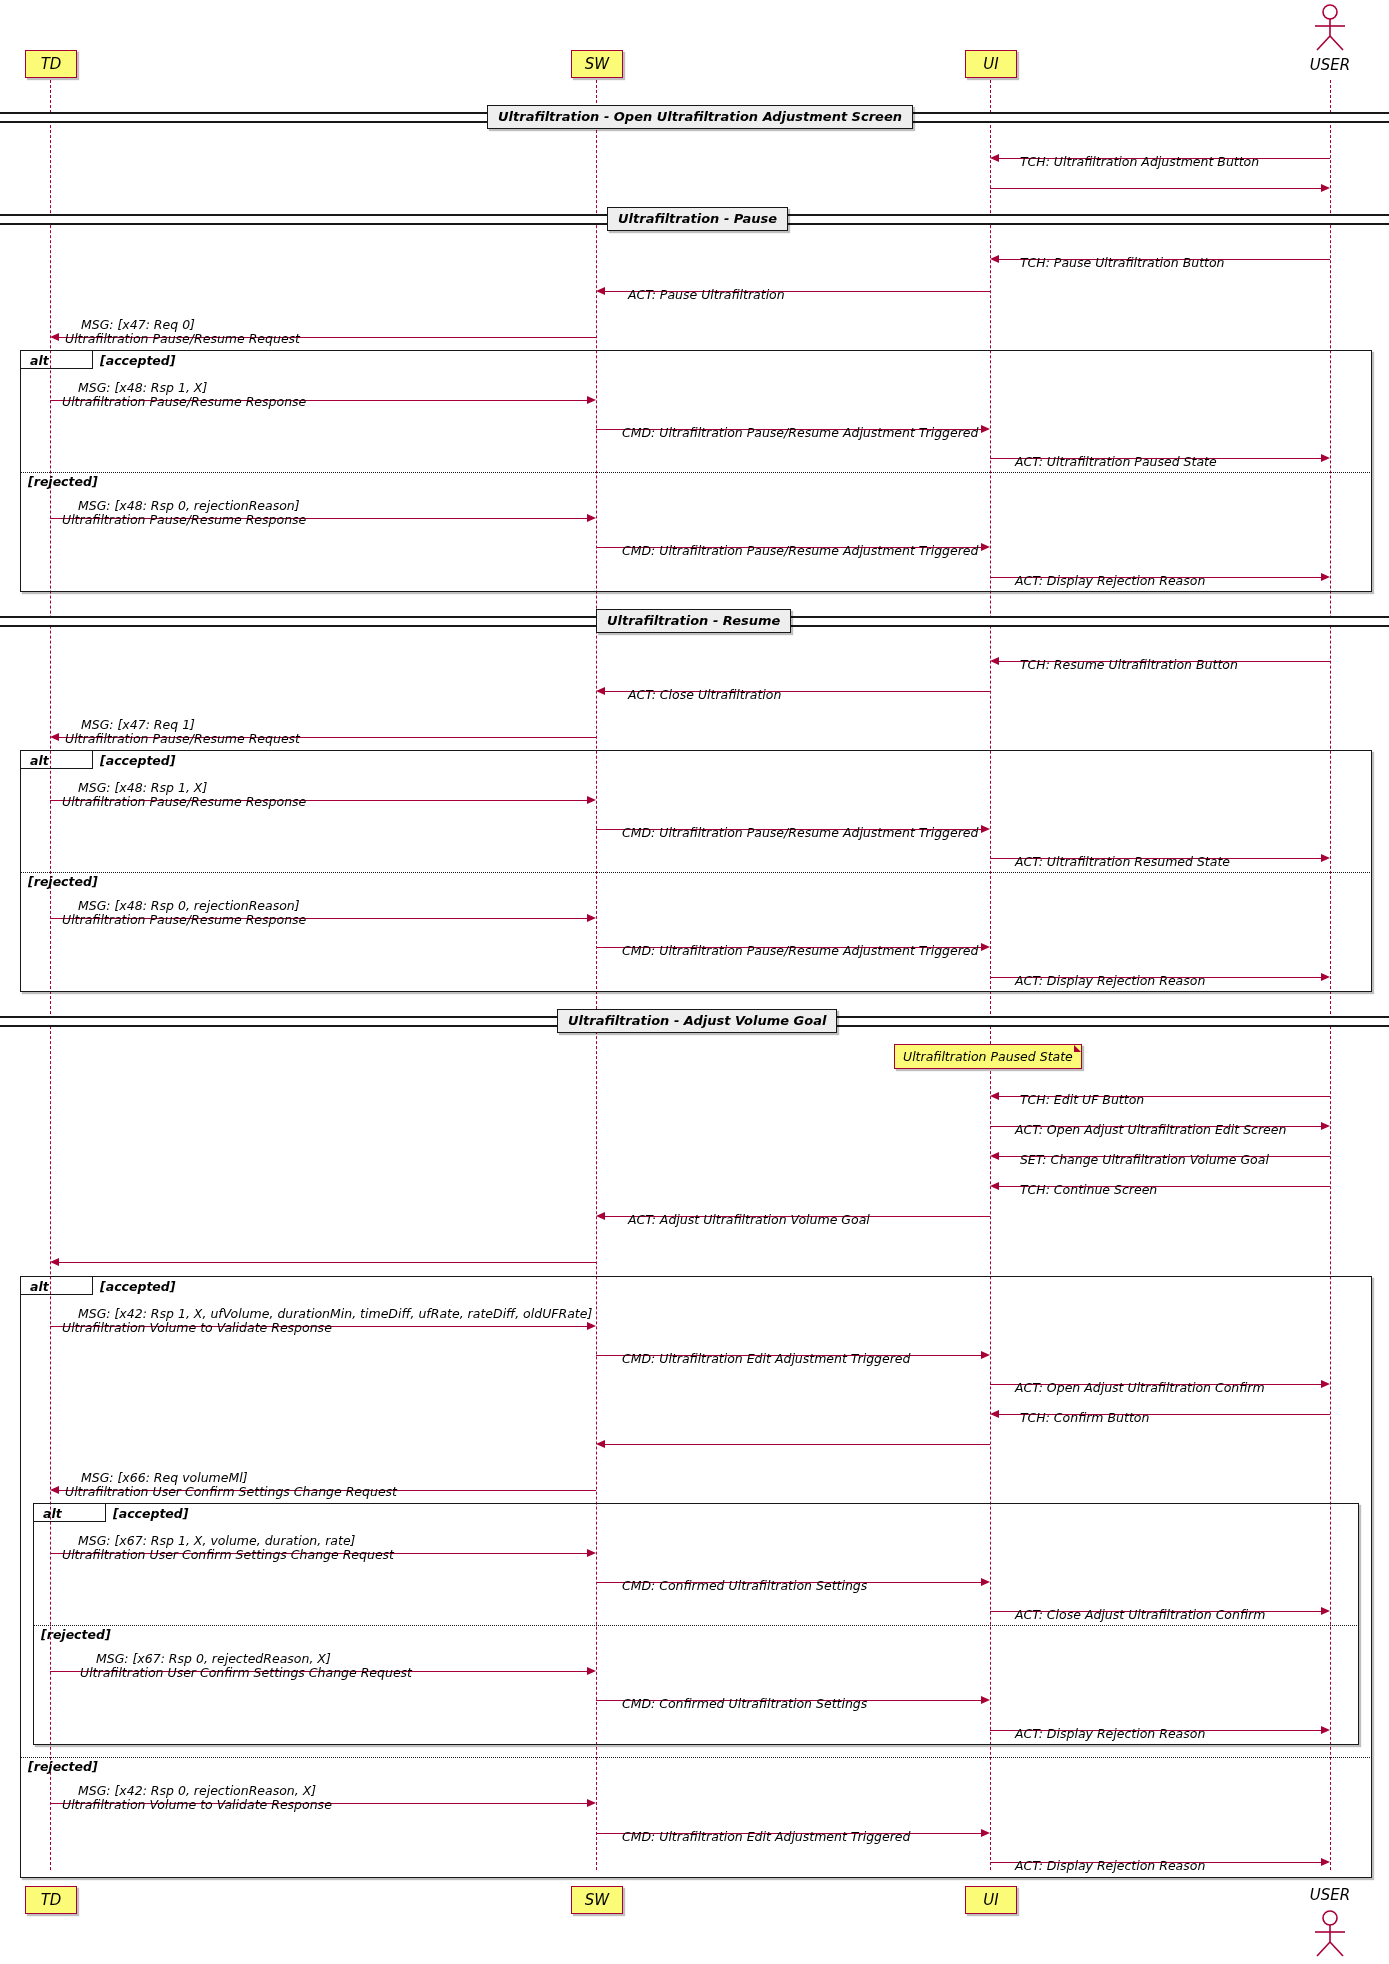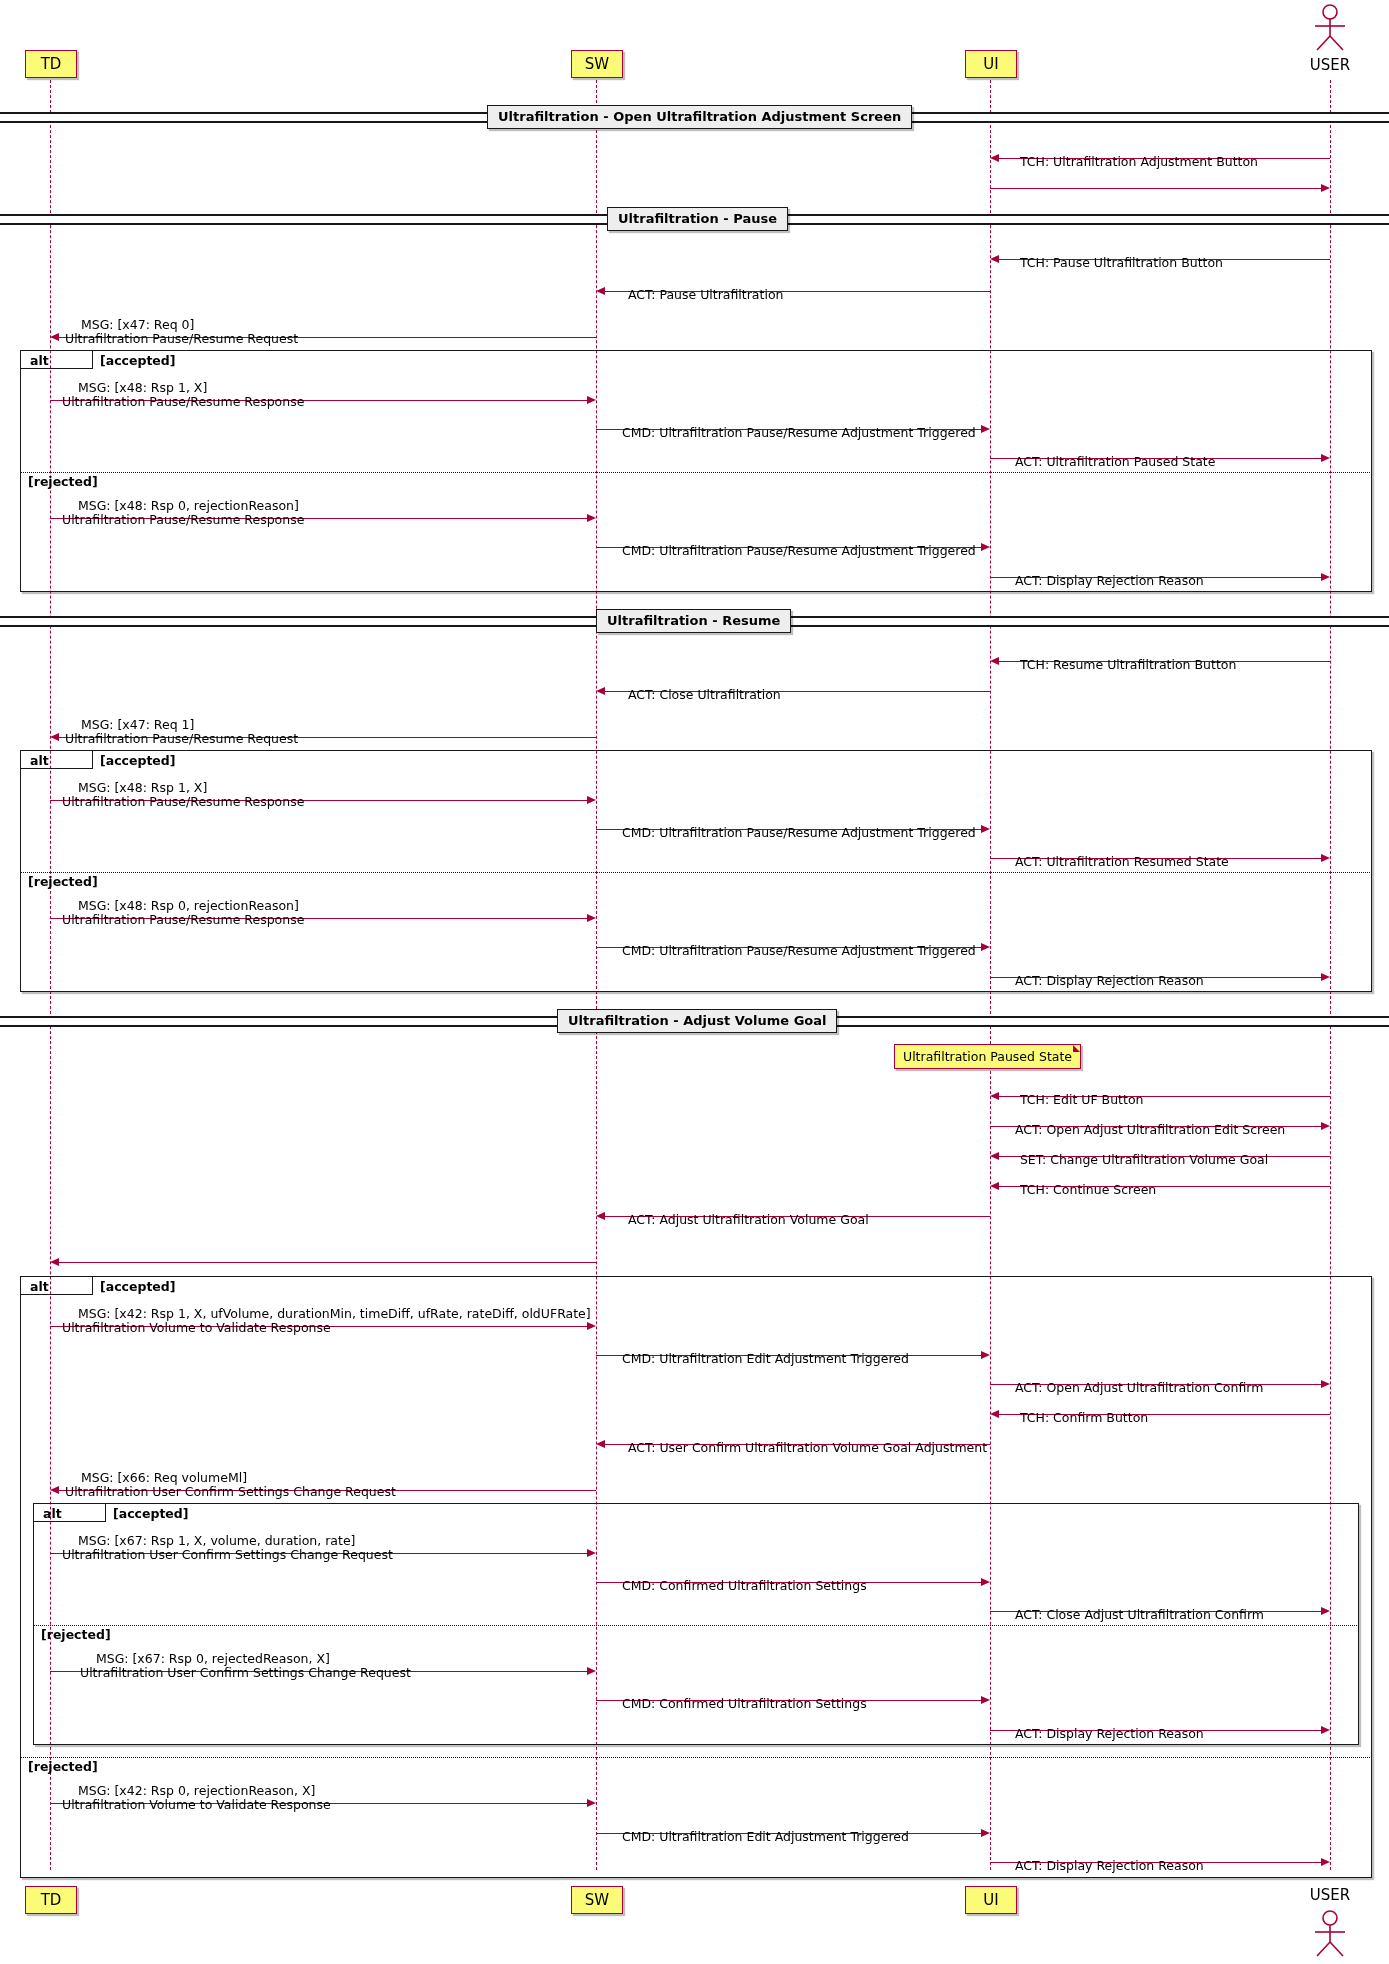--- a/index.html
+++ b/index.html
@@ -9,20 +9,21 @@
   }
   body {
     font-family: "DejaVu Sans", sans-serif;
   }
   #canvas {
     position: relative;
     width: 1389px;
     height: 1964px;
     background: #ffffff;
     overflow: hidden;
+    font-style: italic;
   }
   
   .lifeline {
     position: absolute;
     width: 0;
     border-left: 1px dashed #a80036;
     top: 80px;
     height: 1790px;
   }
   .participant-box {
@@ -409,23 +410,20 @@
   </div>
 
   <div class="arrow-line" style="left:999px; top:1414px; width:331px;"></div>
   <div class="arrow-head left" style="left:990px; top:1410px;"></div>
   <div class="msg-label" style="left:1004px; top:1397px;">
     <span>TCH: Confirm Button</span>
   </div>
 
   <div class="arrow-line" style="left:605px; top:1444px; width:385px;"></div>
   <div class="arrow-head left" style="left:596px; top:1440px;"></div>
-  <div class="msg-label" style="left:612px; top:1427px;">
-    <span>ACT: User Confirm Ultrafiltration Volume Goal Adjustment</span>
-  </div>
 
   <div class="arrow-line" style="left:59px; top:1490px; width:537px;"></div>
   <div class="arrow-head left" style="left:50px; top:1486px;"></div>
   <div class="msg-label" style="left:65px; top:1457px;">
     <span>MSG: [x66: Req volumeMl]
 Ultrafiltration User Confirm Settings Change Request</span>
   </div>
 
   <div class="alt-frame" style="left:33px; top:1503px; width:1324px; height:240px;"></div>
   <div class="alt-tab" style="left:33px; top:1503px; width:72px;"></div>

